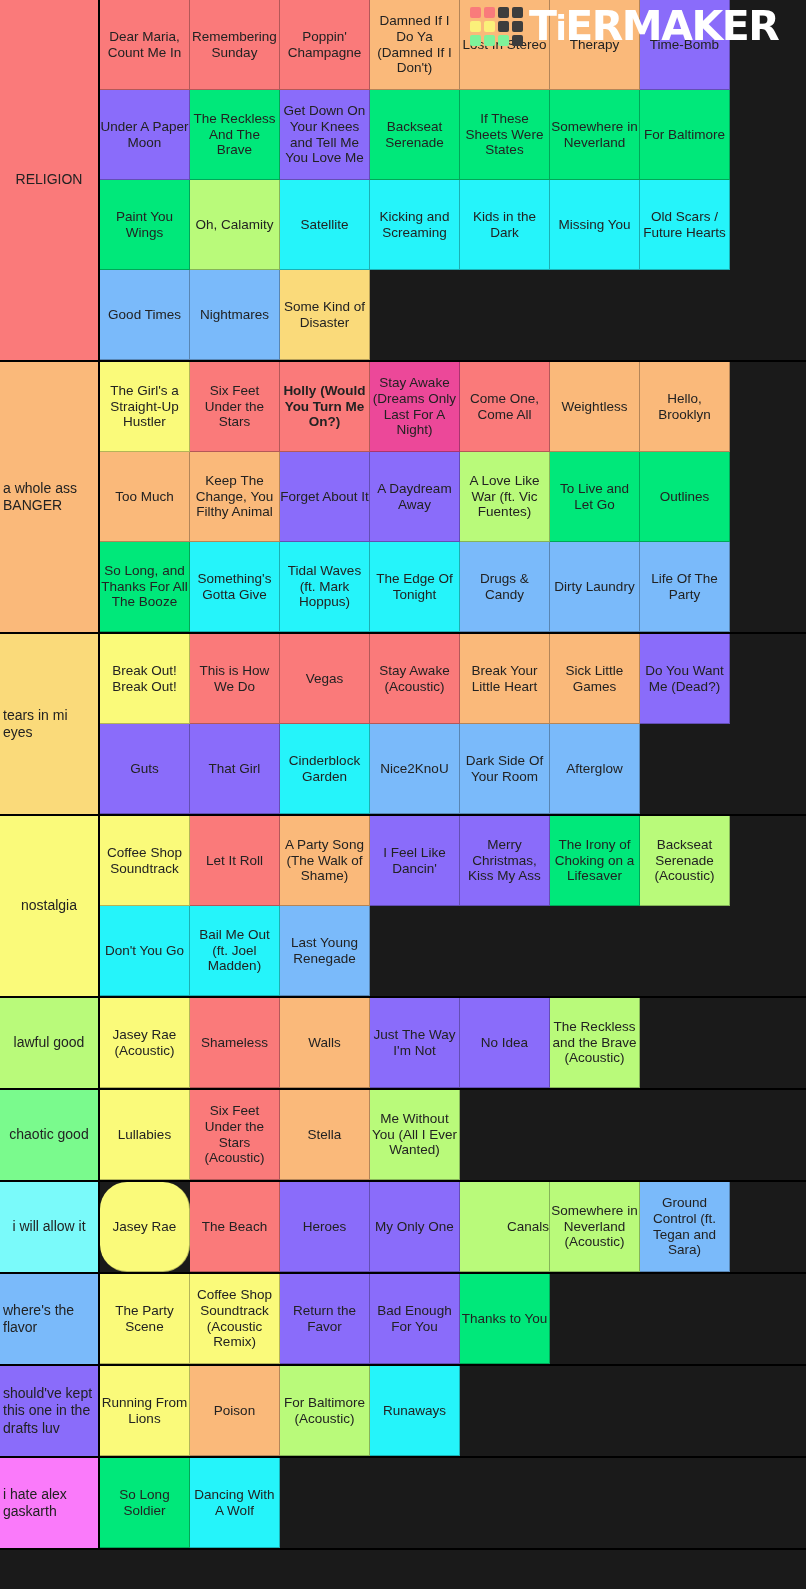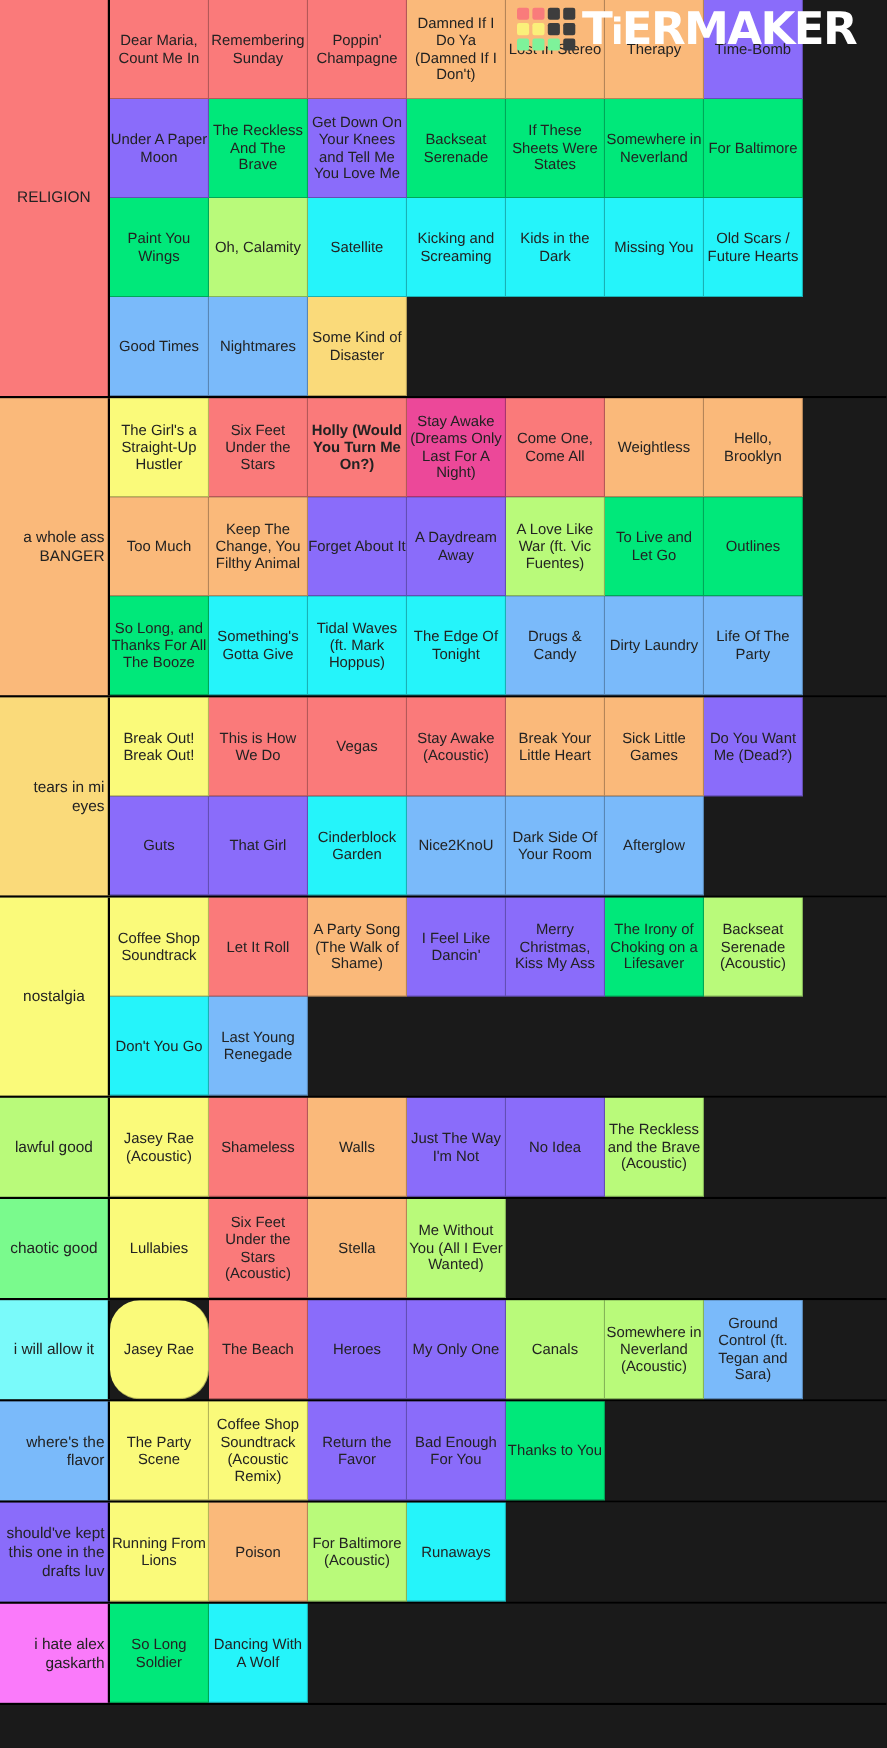--- a/index.html
+++ b/index.html
@@ -28,21 +28,21 @@
     background: #1a1a1a;
     box-sizing: border-box;
   }
   .tier-label {
     width: 100px;
     min-width: 100px;
     max-width: 100px;
     display: flex;
     align-items: center;
     justify-content: center;
-    text-align: right;
+    text-align: left;
     font-size: 14px;
     line-height: 1.22;
     color: #222;
     padding: 2px 3px;
     box-sizing: border-box;
     border-right: 2px solid #000;
     word-wrap: break-word;
     overflow: hidden;
   }
   .tier-items {
@@ -325,20 +325,23 @@
         </div>
         <div class="item" style="background: rgb(0, 232, 122);">
           <span>The Irony of Choking on a Lifesaver</span>
         </div>
         <div class="item" style="background: rgb(185, 250, 122);">
           <span>Backseat Serenade (Acoustic)</span>
         </div>
         <div class="item" style="background: rgb(37, 244, 250);">
           <span>Don't You Go</span>
         </div>
+        <div class="item" style="background: rgb(37, 244, 250);">
+          <span>Bail Me Out (ft. Joel Madden)</span>
+        </div>
         <div class="item" style="background: rgb(122, 186, 250);">
           <span>Last Young Renegade</span>
         </div>
       </div>
     </div>
     <div class="tier-row">
       <div class="tier-label" style="background: rgb(185, 250, 122);">lawful good</div>
       <div class="tier-items">
         <div class="item" style="background: rgb(250, 250, 122);">
           <span>Jasey Rae (Acoustic)</span>
@@ -385,21 +388,21 @@
         </div>
         <div class="item" style="background: rgb(250, 122, 122);">
           <span>The Beach</span>
         </div>
         <div class="item" style="background: rgb(138, 108, 250);">
           <span>Heroes</span>
         </div>
         <div class="item" style="background: rgb(138, 108, 250);">
           <span>My Only One</span>
         </div>
-        <div class="item" style="background: rgb(185, 250, 122);">
+        <div class="item" style="background: rgb(185, 250, 122); text-align: right;">
           <span>Canals</span>
         </div>
         <div class="item" style="background: rgb(185, 250, 122);">
           <span>Somewhere in Neverland (Acoustic)</span>
         </div>
         <div class="item" style="background: rgb(122, 186, 250);">
           <span>Ground Control (ft. Tegan and Sara)</span>
         </div>
       </div>
     </div>

